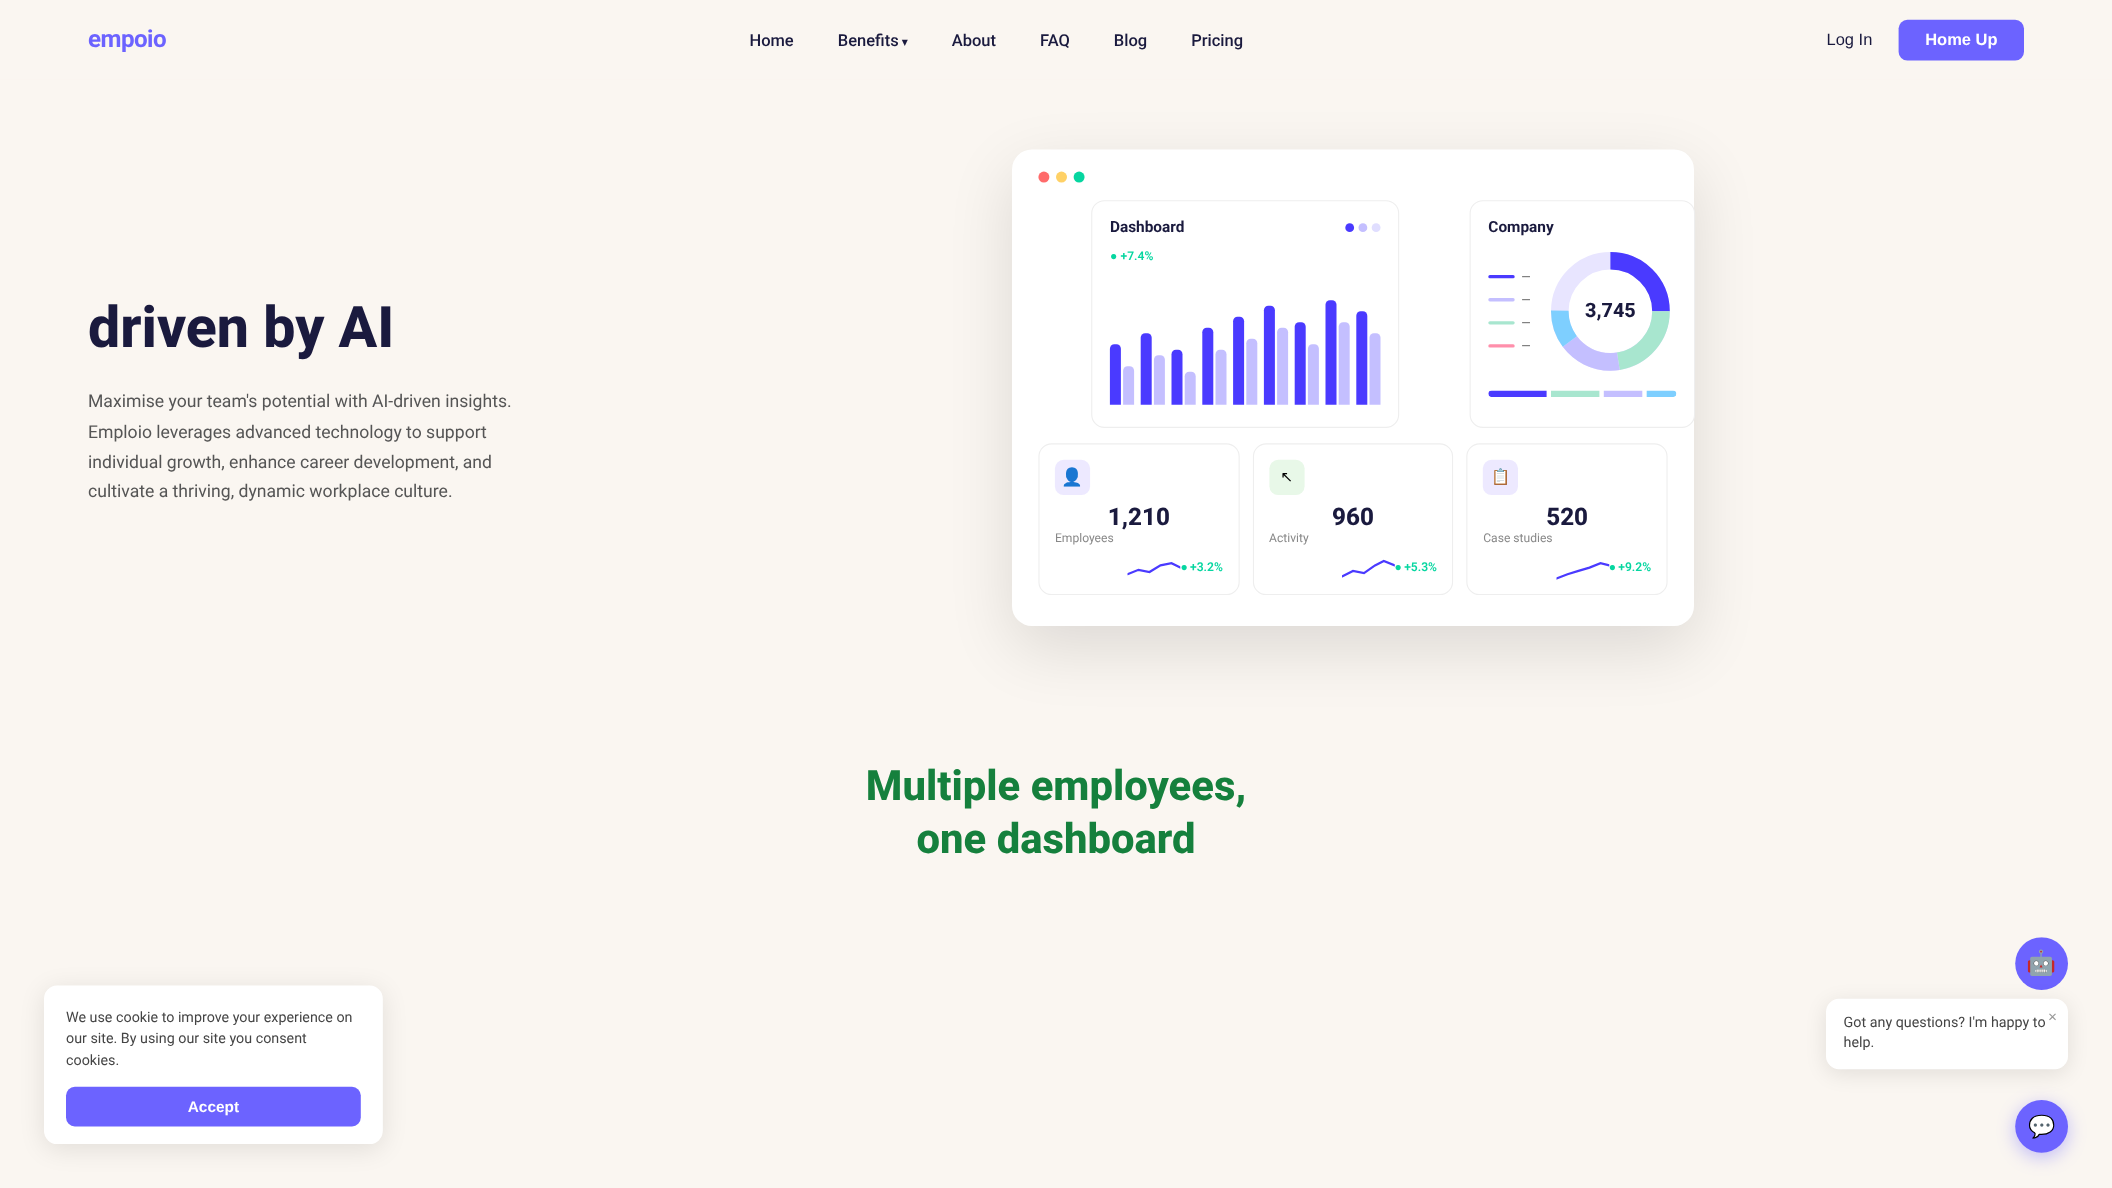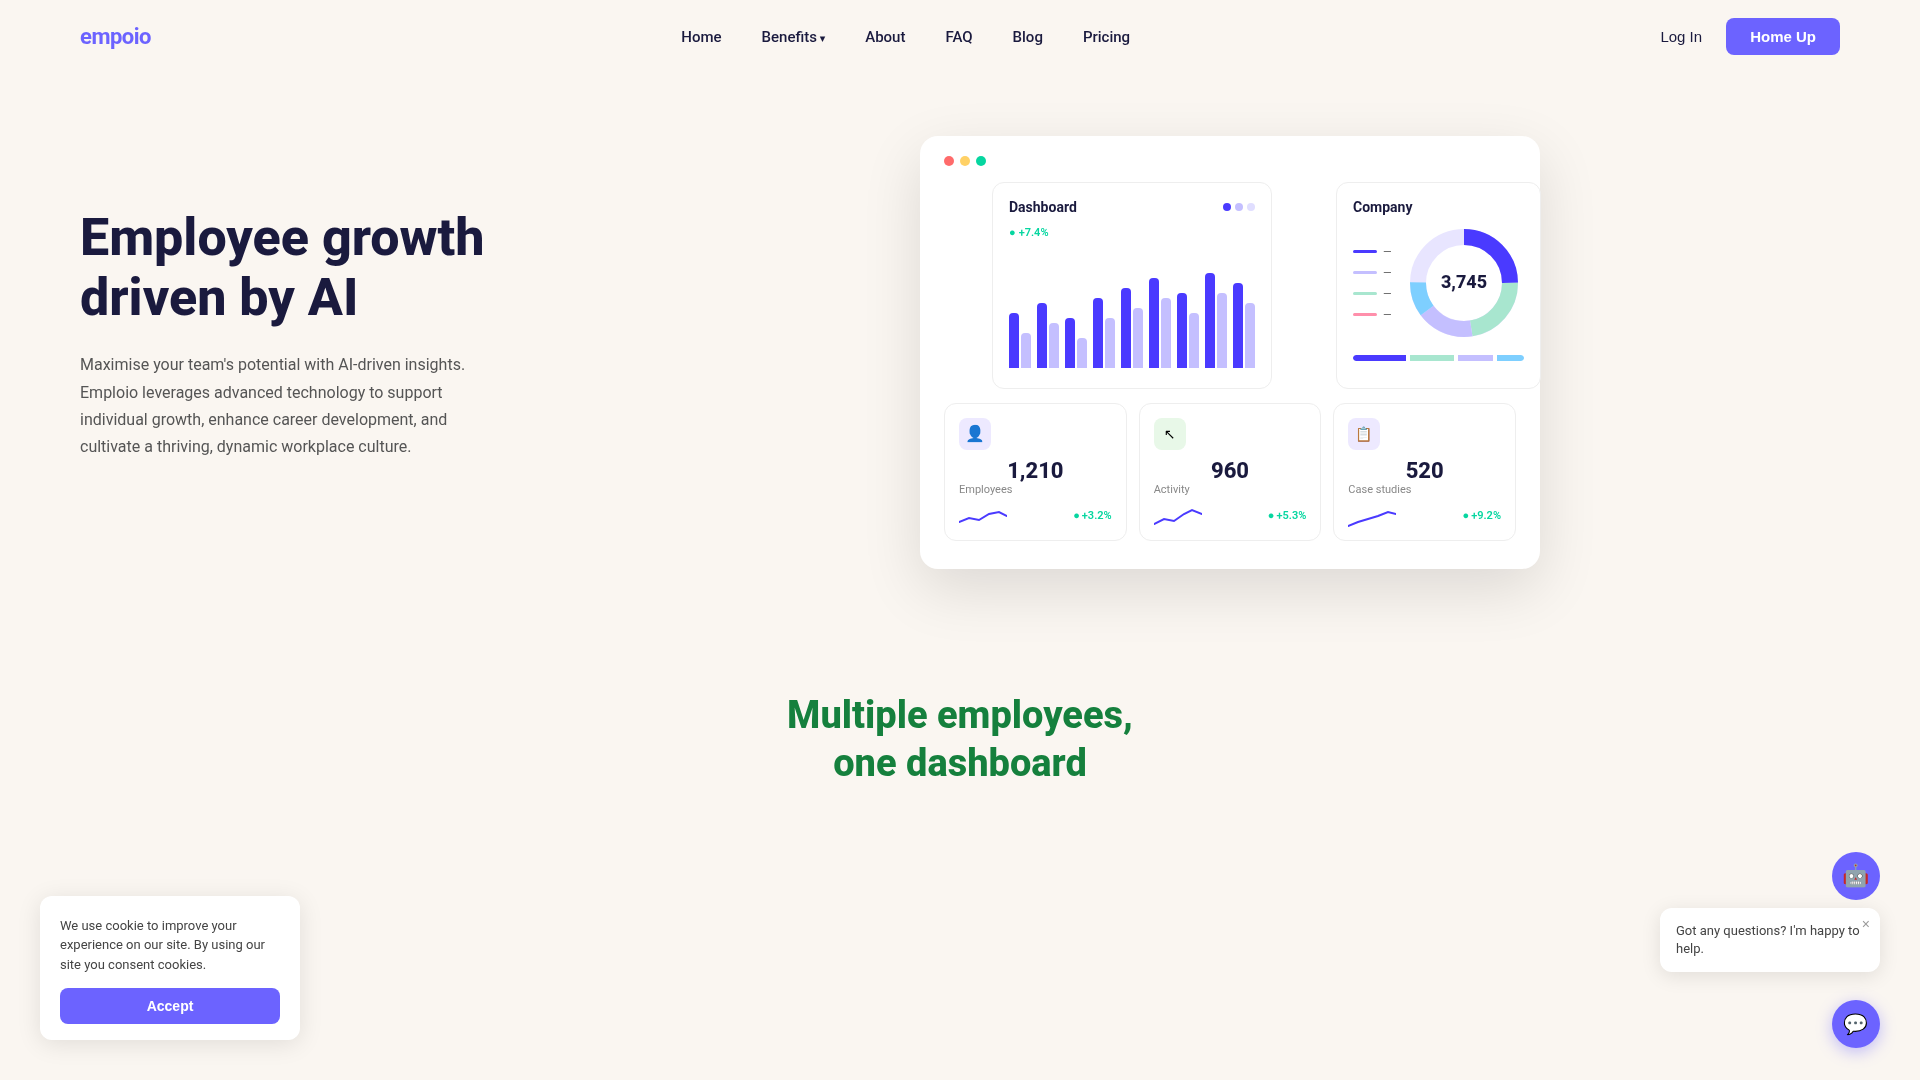--- a/index.html
+++ b/index.html
@@ -251,21 +251,21 @@
       text-align: center;
     }
     .stat-label {
       font-size: 11px;
       color: #888;
       margin-bottom: 8px;
     }
     .stat-bottom {
       display: flex;
       align-items: center;
-      justify-content: space-between;
+      justify-content: flex-end;
     }
     .sparkline {
       width: 48px;
       height: 24px;
     }
     .stat-change {
       font-size: 11px;
       font-weight: 600;
       color: #06d6a0;
     }
@@ -284,21 +284,21 @@
     }
 
     
     .cookie-banner {
       position: fixed;
       bottom: 40px;
       left: 40px;
       background: #fff;
       border-radius: 12px;
       padding: 20px 20px 16px;
-      width: 260px;
+      width: 308px;
       box-shadow: 0 4px 24px rgba(0,0,0,0.1);
       z-index: 100;
     }
     .cookie-text {
       font-size: 13px;
       color: #444;
       line-height: 1.5;
       margin-bottom: 14px;
     }
     .btn-accept {
@@ -386,21 +386,21 @@
   </ul>
   <div class="nav-right">
     <button class="btn-login">Log In</button>
     <button class="btn-signup">Home Up</button>
   </div>
 </nav>
 
 <section class="hero">
   <div class="hero-text">
     <h1 class="hero-title">
-      <span>Employee growth</span><br>
+      <br>
       <span>driven by AI</span>
     </h1>
     <p class="hero-desc">Maximise your team's potential with AI-driven insights. Emploio leverages advanced technology to support individual growth, enhance career development, and cultivate a thriving, dynamic workplace culture.</p>
   </div>
 
   <div class="hero-visual">
     <div class="mockup-frame">
       <div class="mockup-topbar">
         <div class="dot dot-r"></div>
         <div class="dot dot-y"></div>

